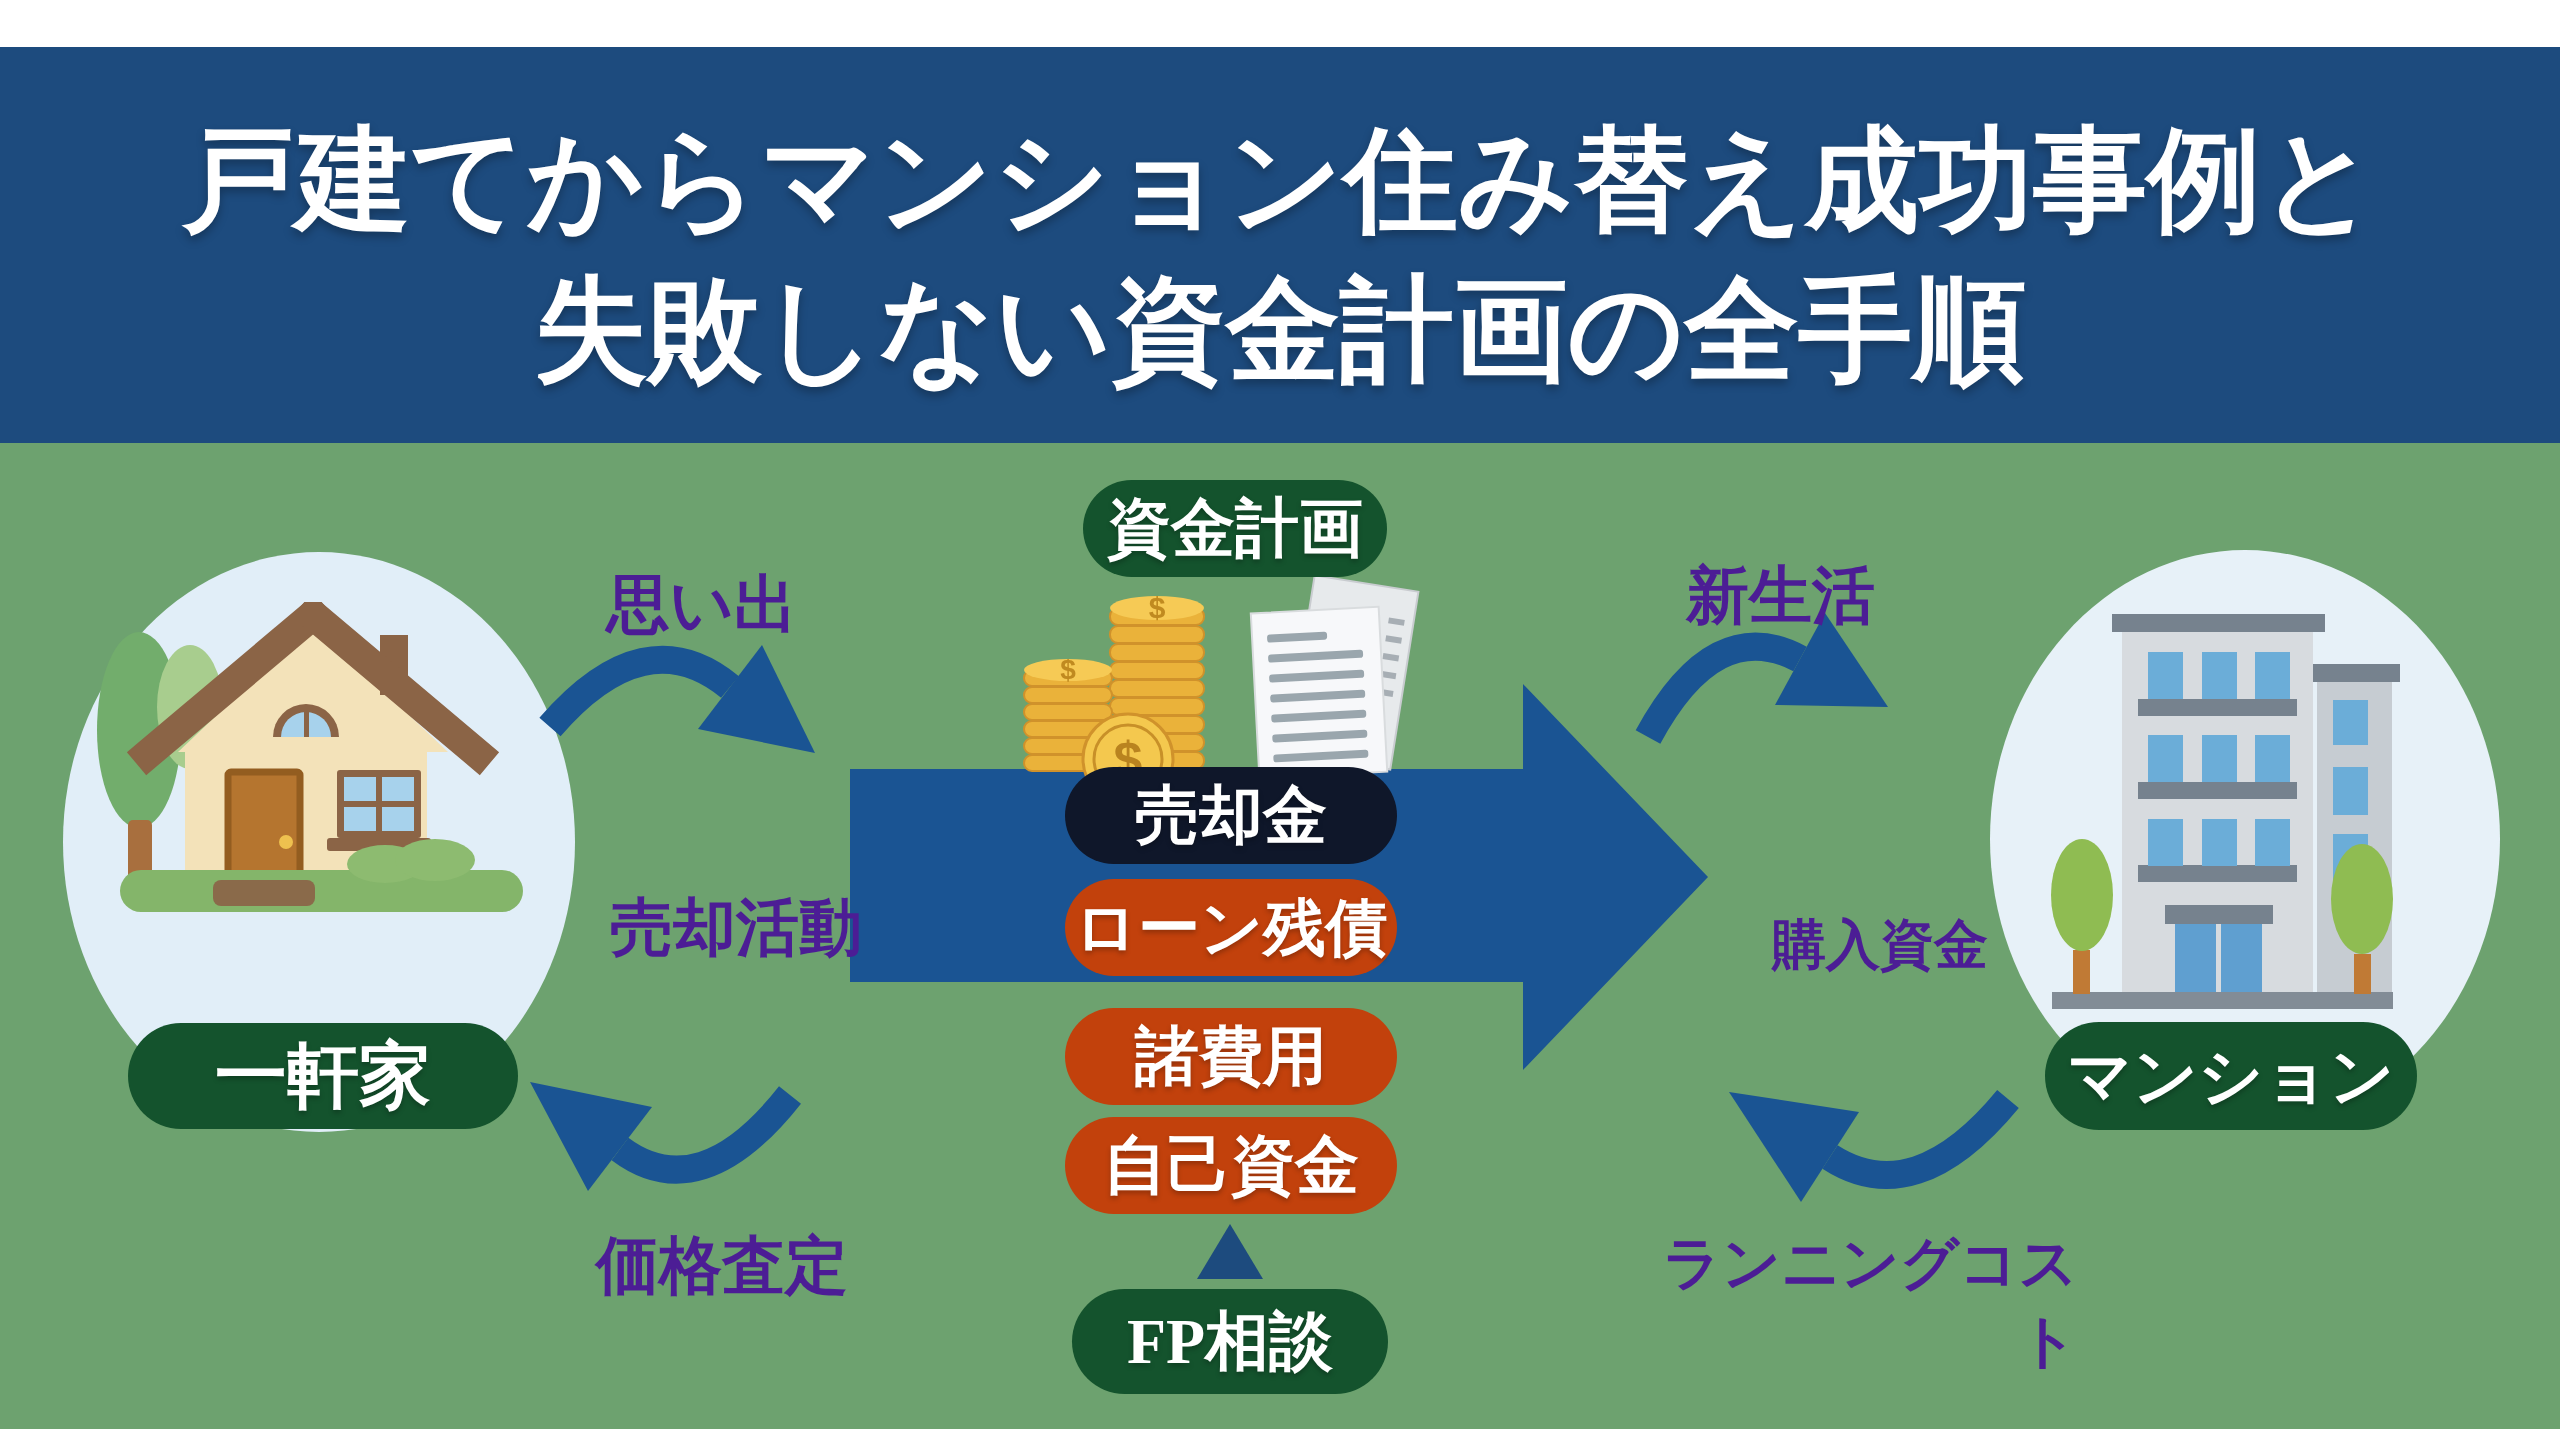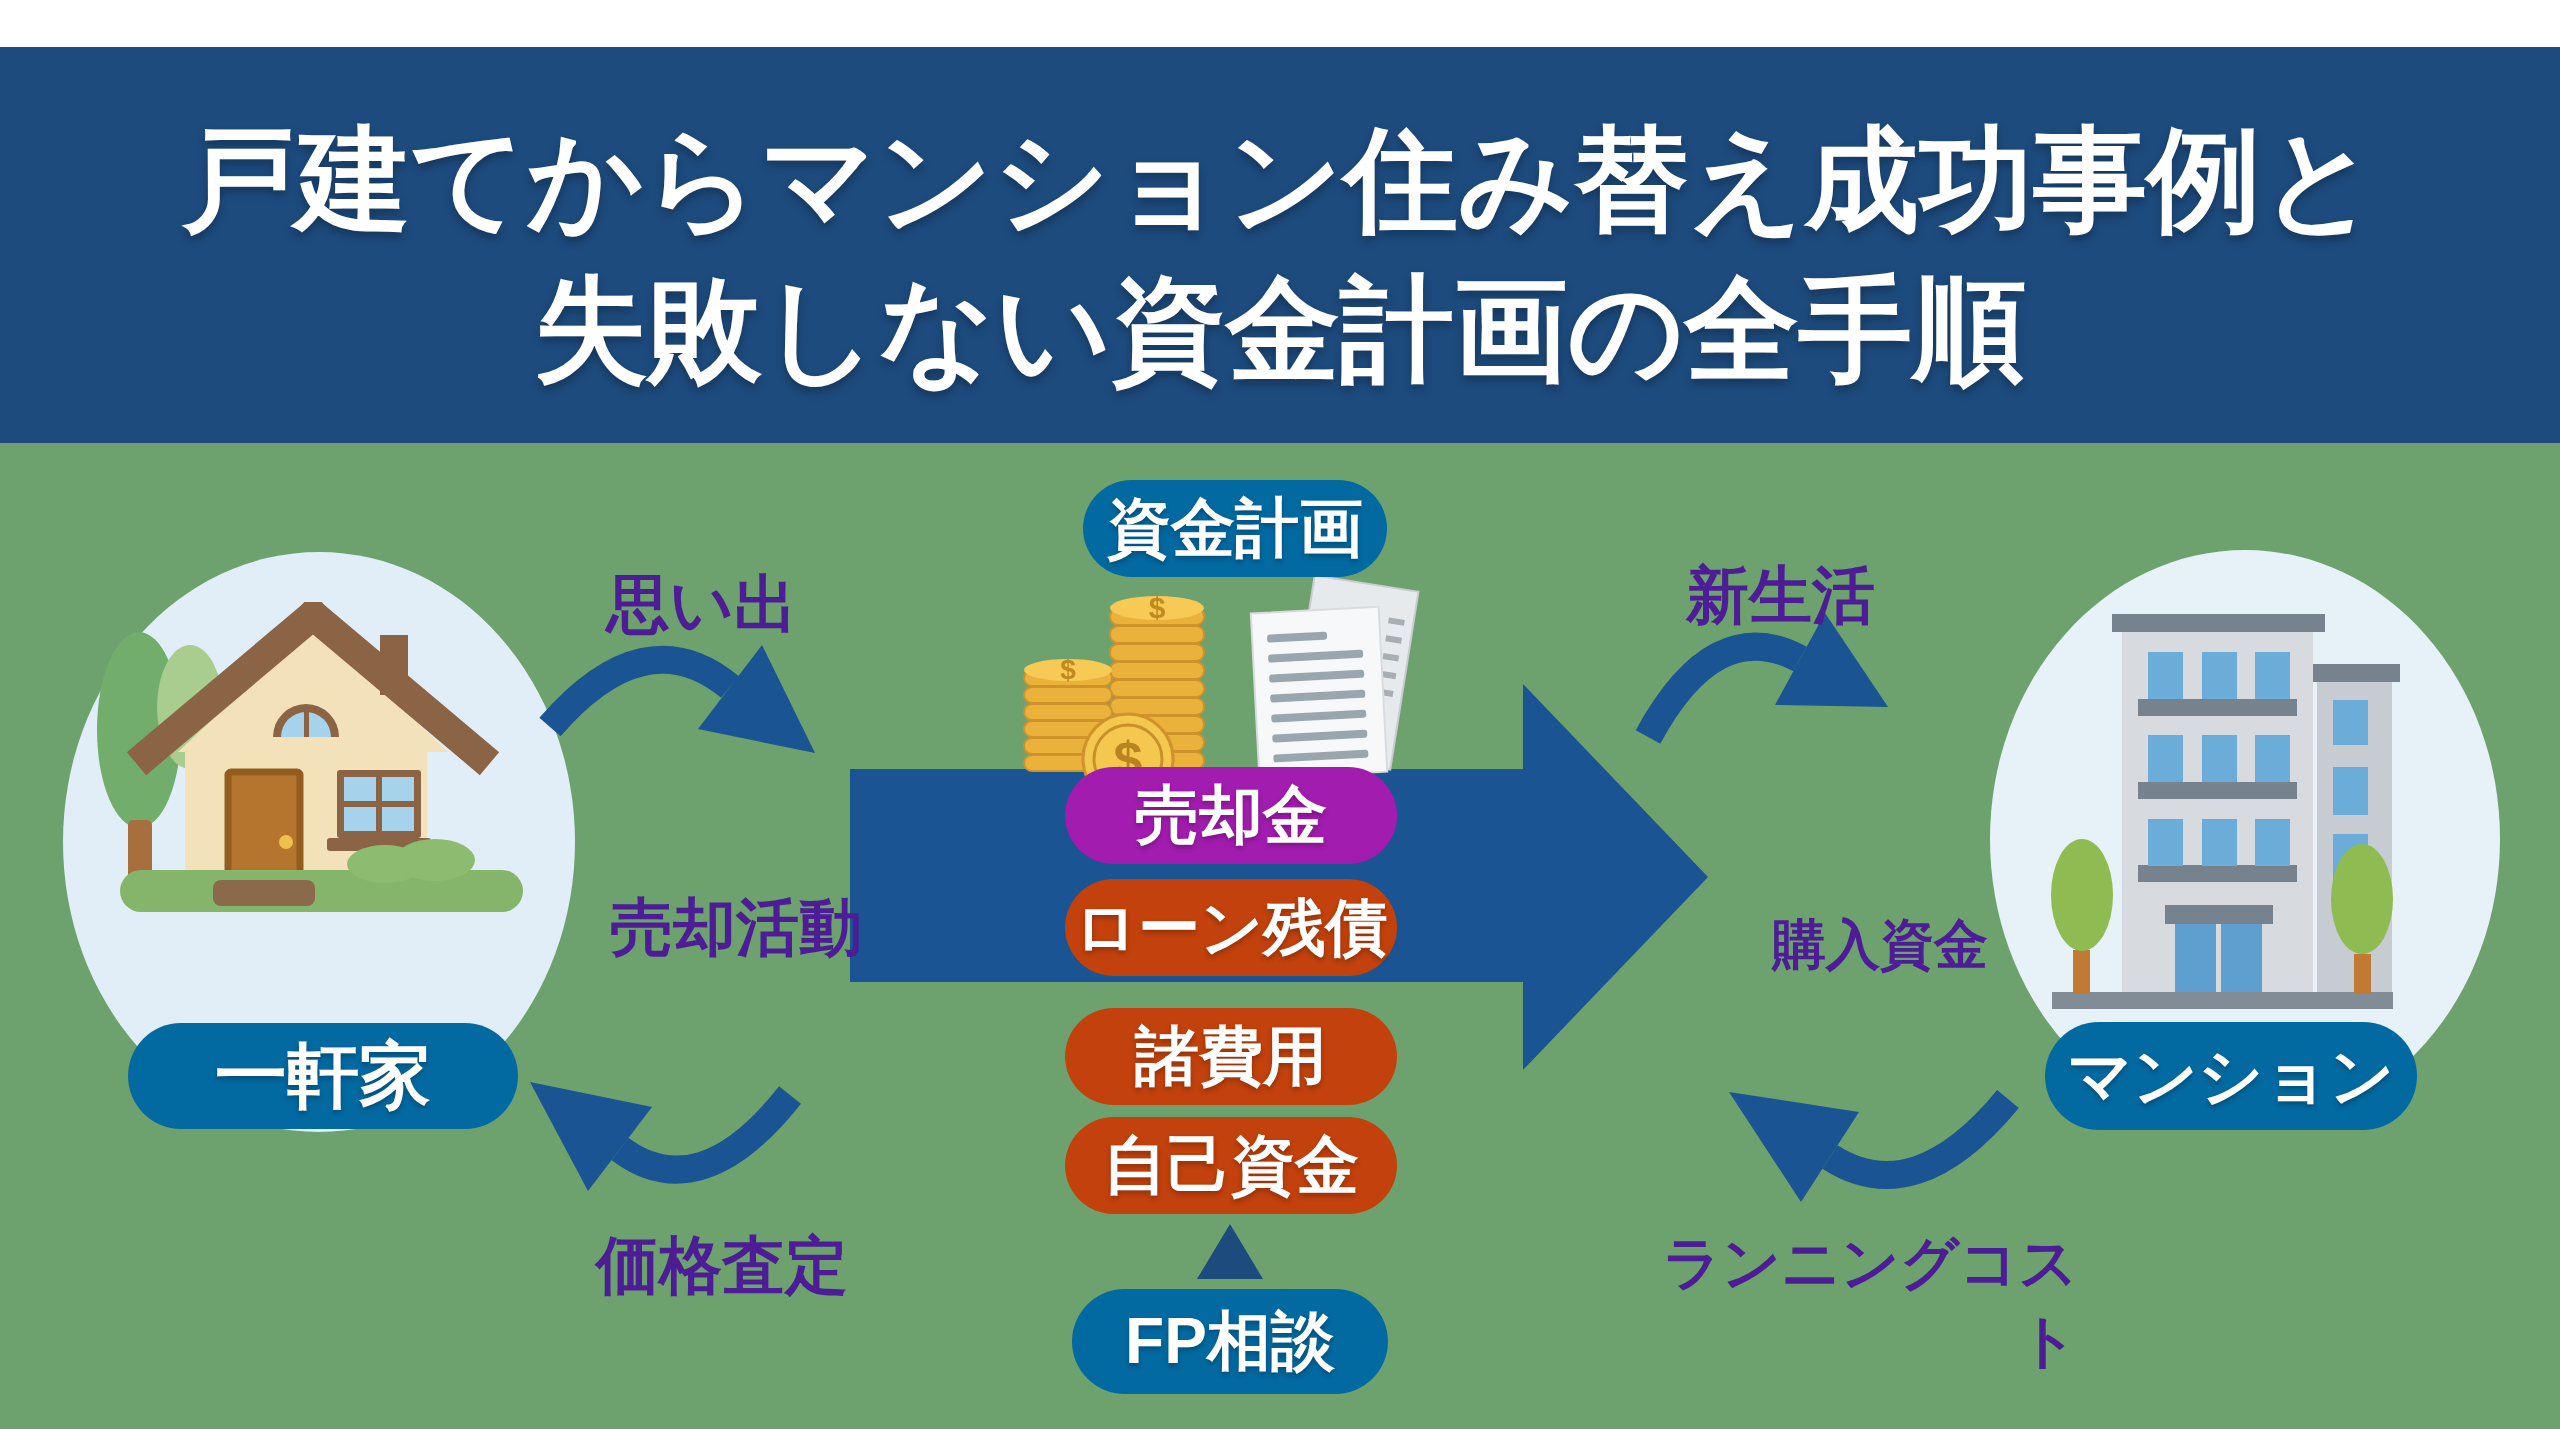--- a/index.html
+++ b/index.html
@@ -8,22 +8,22 @@
   .abs{position:absolute;}
   .header{left:0;top:0;width:2560px;height:396px;background:#1d4b7e;}
   .title{width:2560px;text-align:center;color:#ffffff;font-weight:700;font-size:114px;line-height:150px;
          text-shadow:0 5px 10px rgba(0,0,0,0.28);}
   .t1{top:58px;} .t2{top:208px;}
   .circle{border-radius:50%;}
   .c-left{left:63px;top:505px;width:512px;height:580px;background:#e1eef8;}
   .c-right{left:1990px;top:503px;width:510px;height:578px;background:#e7f1f8;}
   .pill{display:flex;align-items:center;justify-content:center;color:#fff;font-weight:700;
         border-radius:60px;text-shadow:0 3px 5px rgba(0,0,0,0.25);}
-  .pill-blue{background:#0369a1;}
-  .pill-green{background:#a21caf;}
+  .pill-blue{background:#14532d;font-family:Liberation Serif, serif;}
+  .pill-green{background:#0f172a;}
   .pill-brown{background:#c2410c;}
   .p-house{left:128px;top:976px;width:390px;height:106px;font-size:72px;}
   .p-mansion{left:2045px;top:975px;width:372px;height:108px;font-size:64px;}
   .p-plan{left:1083px;top:433px;width:304px;height:97px;font-size:64px;}
   .p-i0{left:1065px;top:720px;width:332px;height:97px;font-size:64px;}
   .p-i1{left:1065px;top:832px;width:332px;height:97px;font-size:62px;}
   .p-i2{left:1065px;top:961px;width:332px;height:97px;font-size:64px;}
   .p-i3{left:1065px;top:1070px;width:332px;height:97px;font-size:64px;}
   .p-fp{left:1072px;top:1242px;width:316px;height:105px;font-size:64px;}
   .lbl{color:#4c1d95;font-weight:700;text-align:right;}

